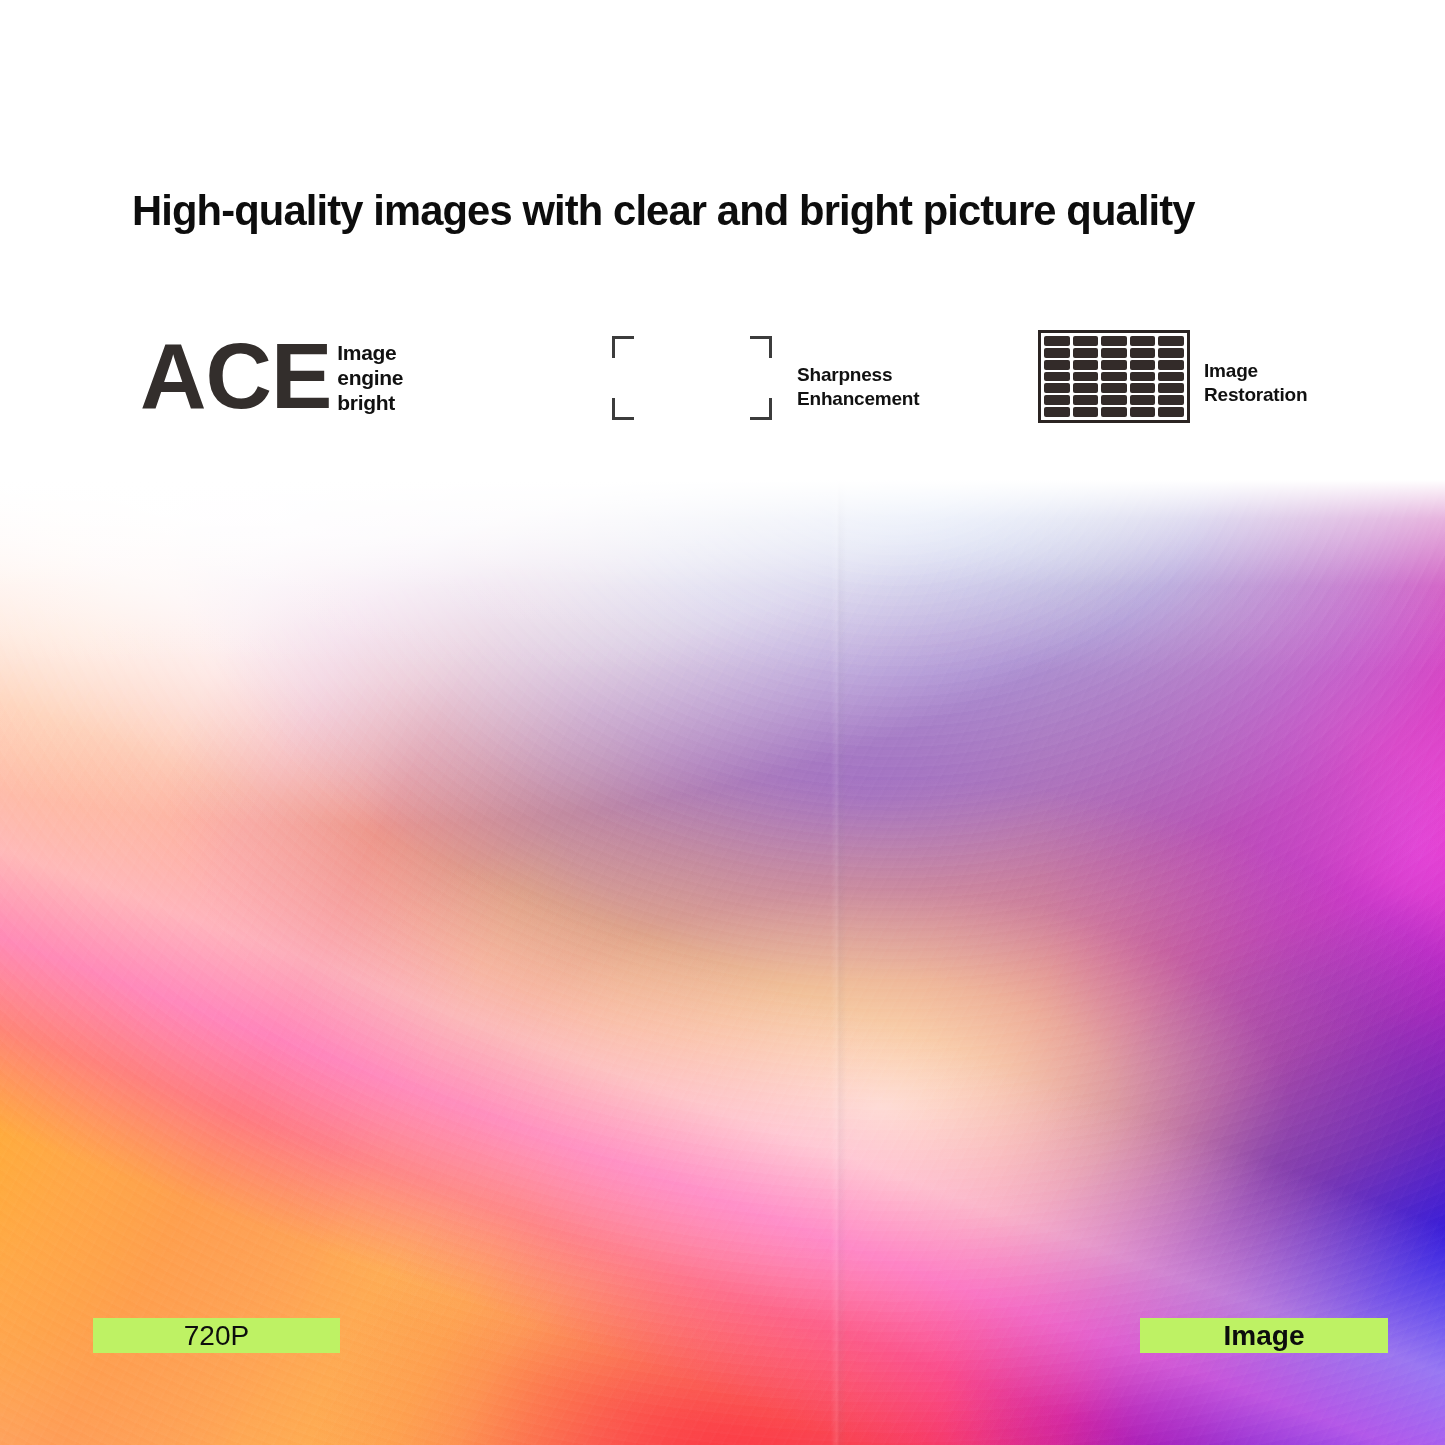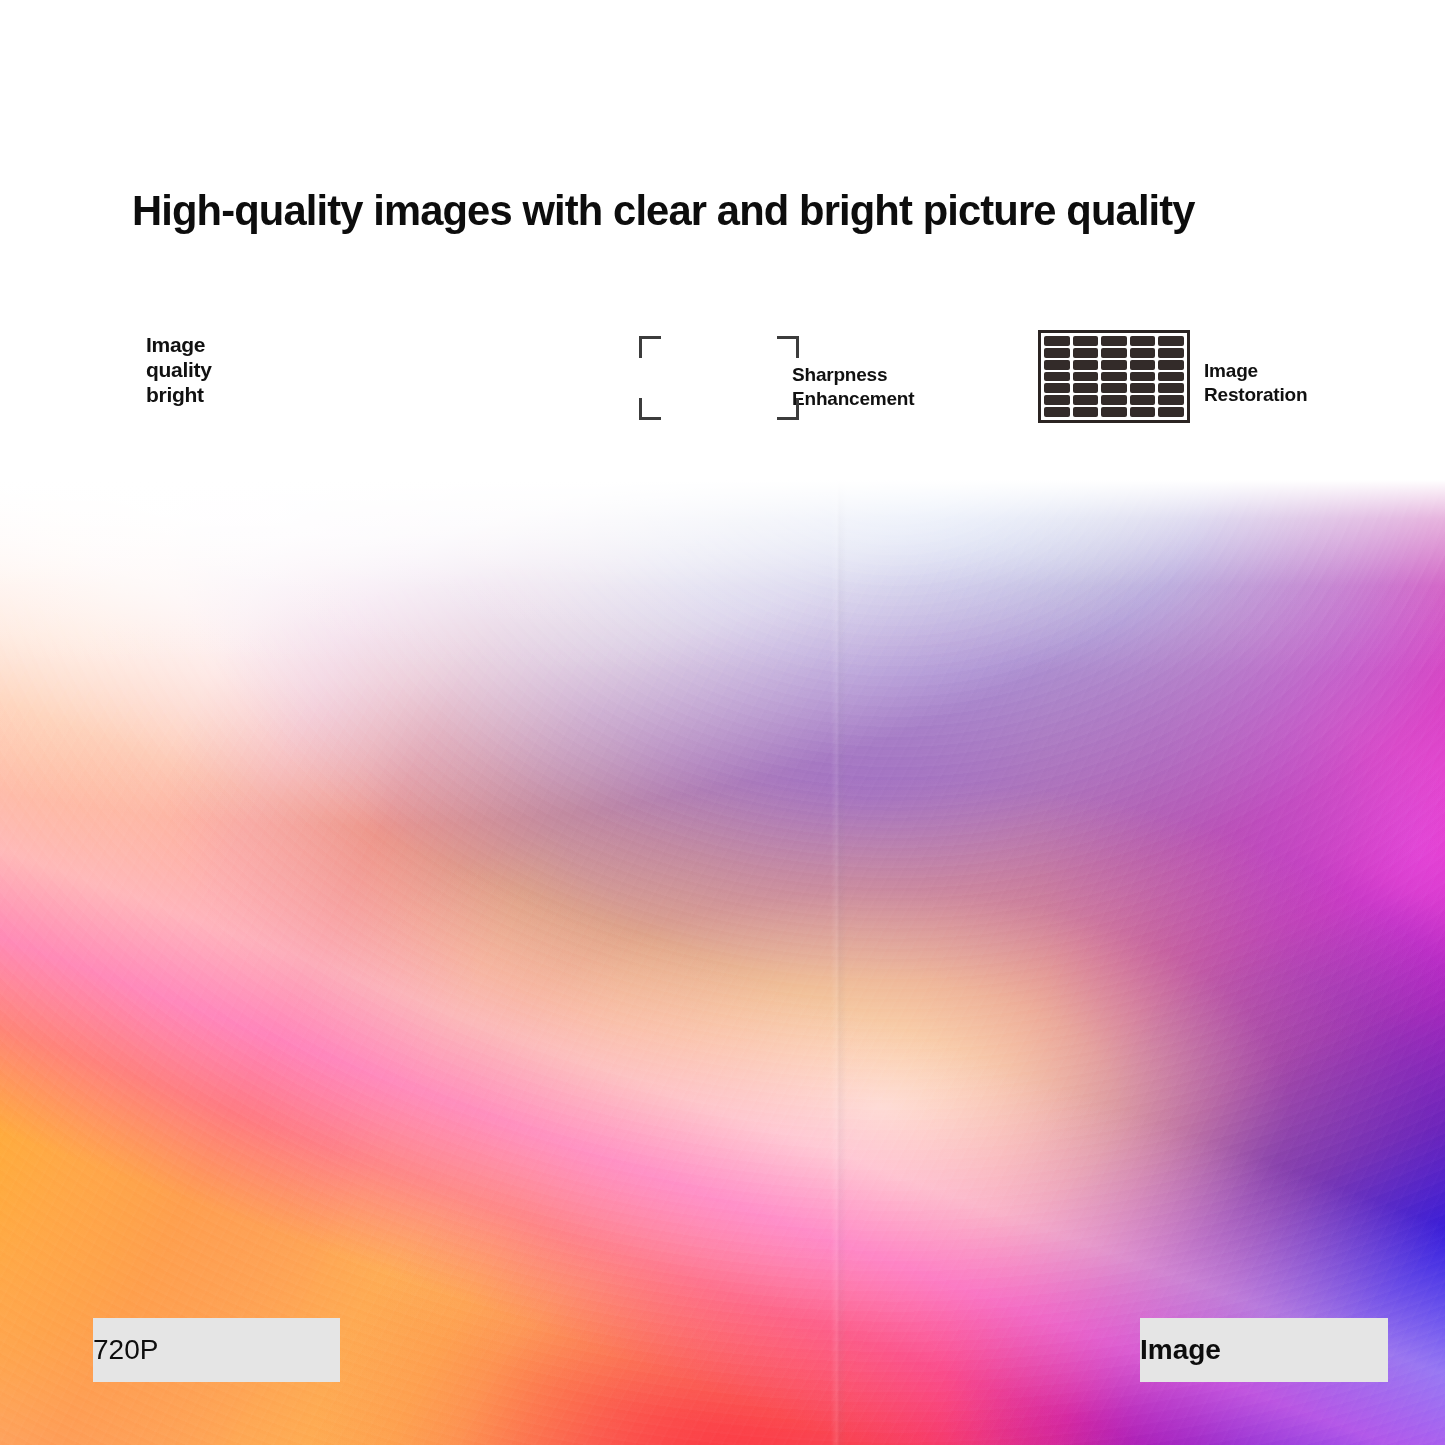--- a/index.html
+++ b/index.html
@@ -36,21 +36,21 @@
     letter-spacing:-1px; line-height:92px;
     font-family:"Liberation Sans", sans-serif;
   }
   #ace-caption {
     margin-left:6px; margin-top:2px;
     font-size:21px; font-weight:bold; color:#111111;
     line-height:25px; letter-spacing:-0.3px;
   }
 
   
-  #sharp-block { left:635px; top:0px; }
+  #sharp-block { left:608px; top:0px;gap:32px; }
   .focus-frame { position:relative; width:165px; height:95px; flex:none; }
   .corner { position:absolute; width:22px; height:22px; }
   .corner::before, .corner::after {
     content:""; position:absolute; background:#3c3c3c;
   }
   .corner.tl { left:4px;  top:6px;  }
   .corner.tl::before { left:0; top:0; width:22px; height:3px; }
   .corner.tl::after  { left:0; top:0; width:3px;  height:22px; }
   .corner.tr { left:142px; top:6px; }
   .corner.tr::before { right:0; top:0; width:22px; height:3px; }
@@ -248,23 +248,23 @@
     background:
       linear-gradient(180deg,
         rgba(255,255,255,1) 0%,
         rgba(255,255,255,0.55) 4%,
         rgba(255,255,255,0.12) 11%,
         rgba(255,255,255,0) 20%);
   }
 
   
   .cmp-label {
-    position:absolute; height:64px;
-    background:#e5e5e5;
-    display:flex; align-items:center; 
+    position:absolute; height:35px;
+    background:#bef264;
+    display:flex; align-items:center; justify-content:center;
     z-index:10;
   }
   .cmp-label span {
     font-size:28px; font-weight:bold; color:#0d0d0d;
     letter-spacing:0px; line-height:30px;
   }
   #label-left  { left:93px;  top:1318px; width:247px; }
   #label-left span { font-weight:500; }
   #label-right { left:1140px; top:1318px; width:248px; }
 </style>
@@ -296,23 +296,24 @@
   <span>Image</span>
 </div>
 
 <div id="header">
 
   <div id="page-title">High-quality images with clear and bright picture quality</div>
 
   <div id="feature-row">
 
     <div class="feature" id="ace-block">
+      <div id="ace-wordmark">ACE</div>
       <div id="ace-caption">
         <div>Image</div>
-        <div>quality</div>
+        <div>engine</div>
         <div>bright</div>
       </div>
     </div>
 
     <div class="feature" id="sharp-block">
       <div class="focus-frame">
         <span class="corner tl"></span>
         <span class="corner tr"></span>
         <span class="corner bl"></span>
         <span class="corner br"></span>

